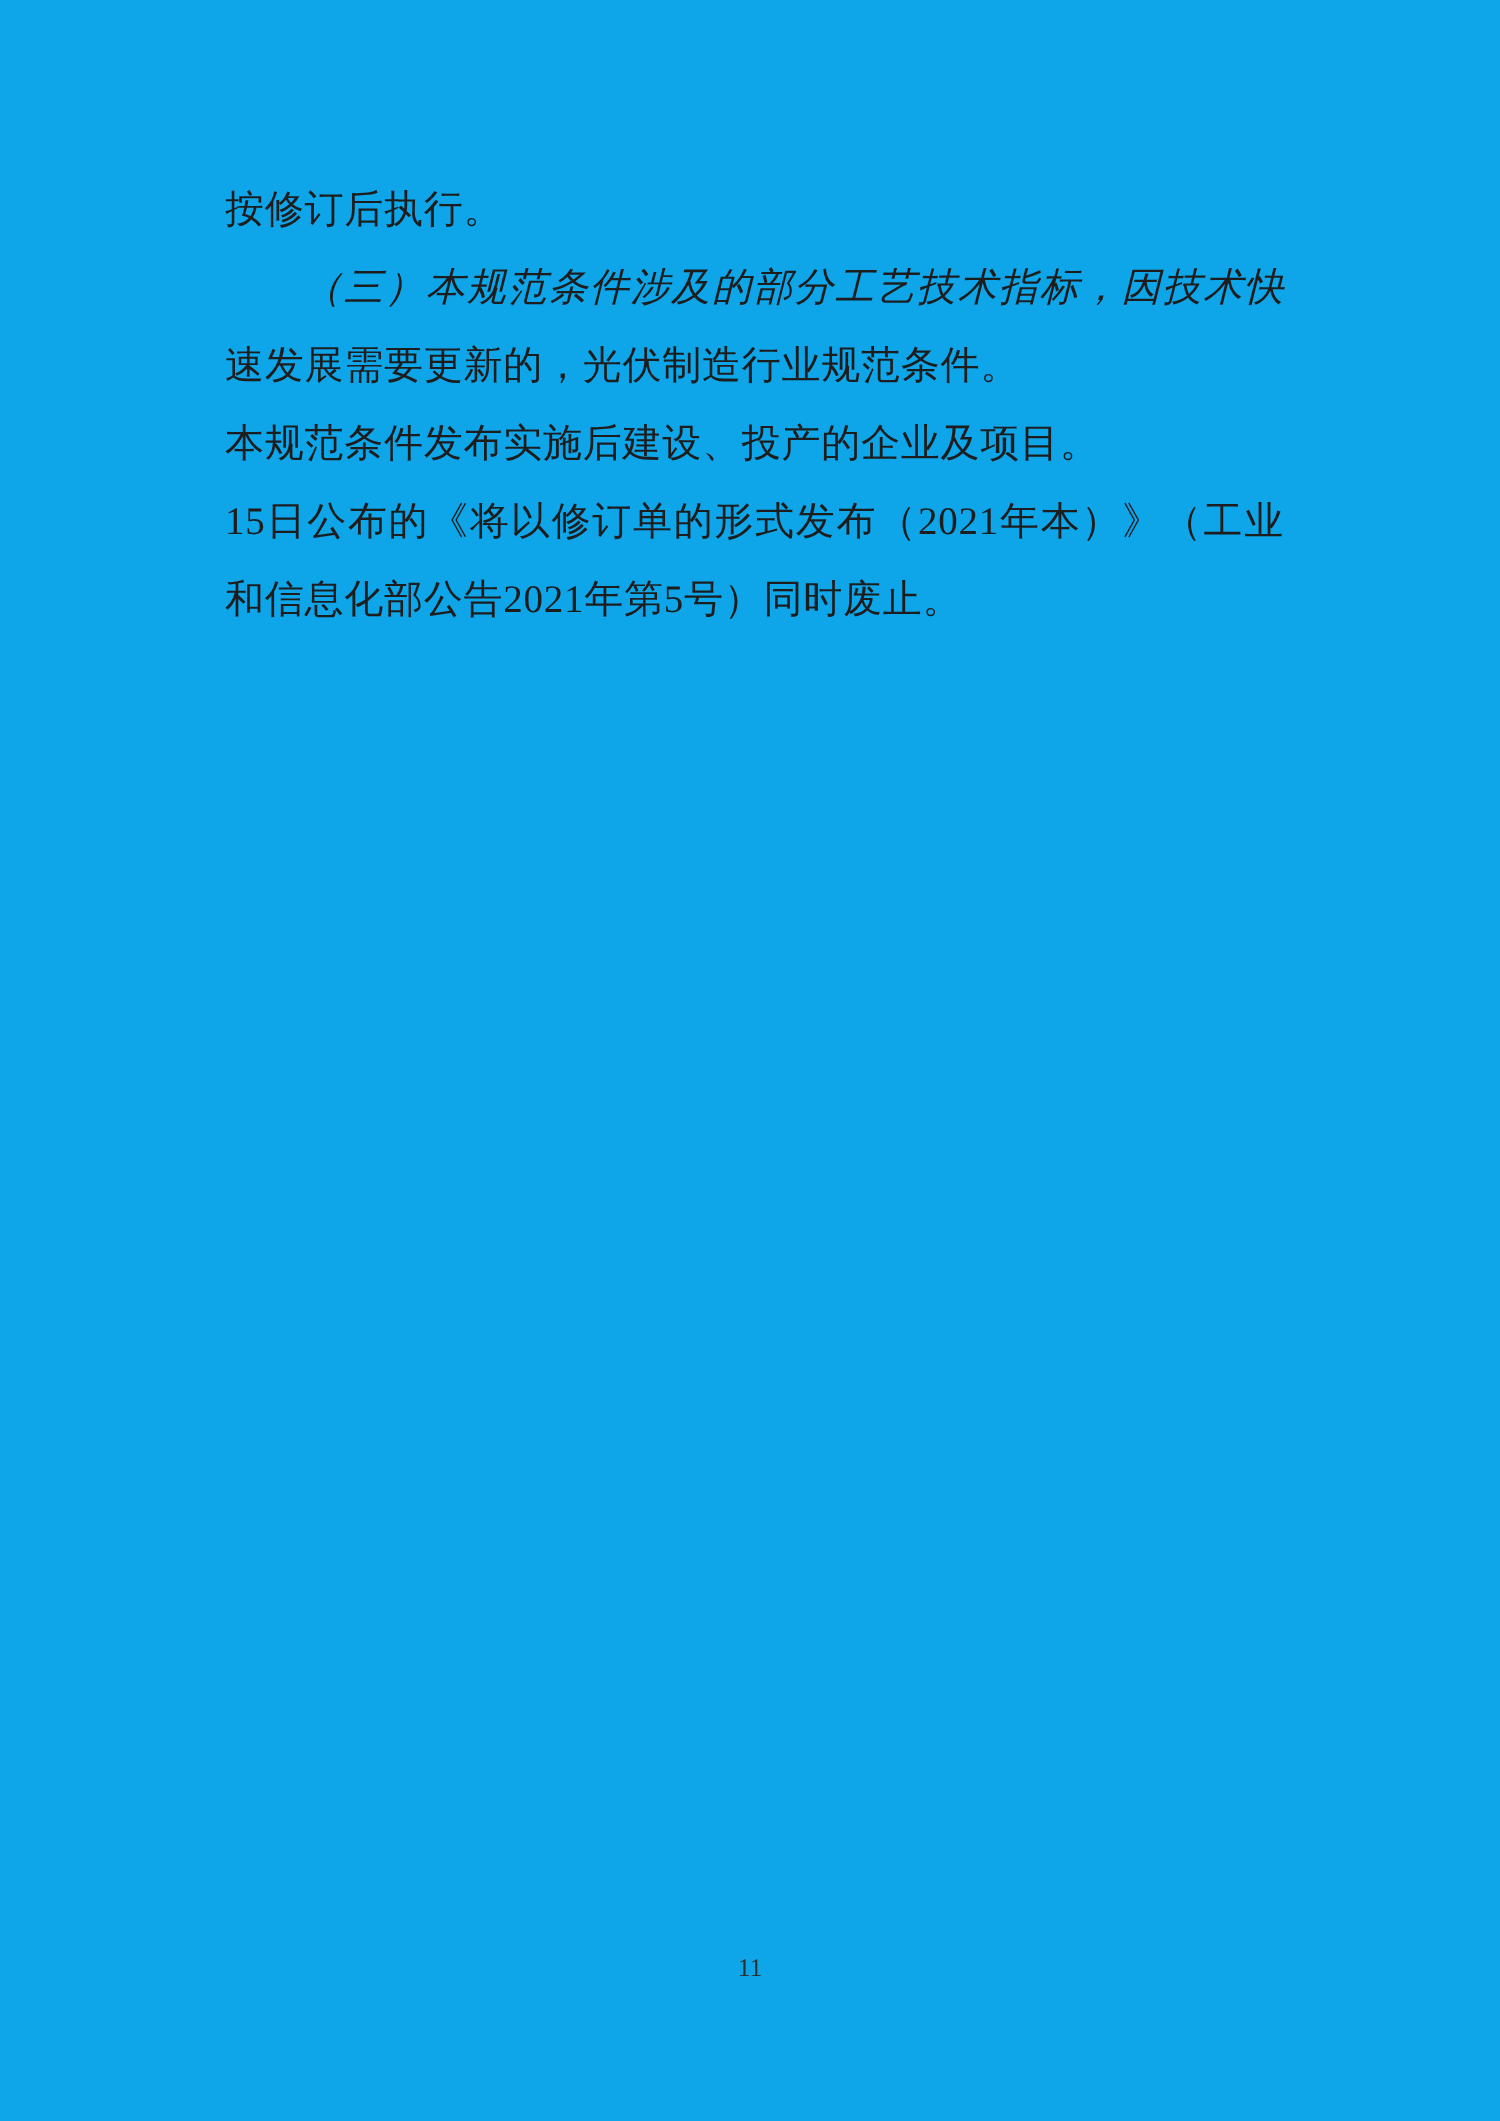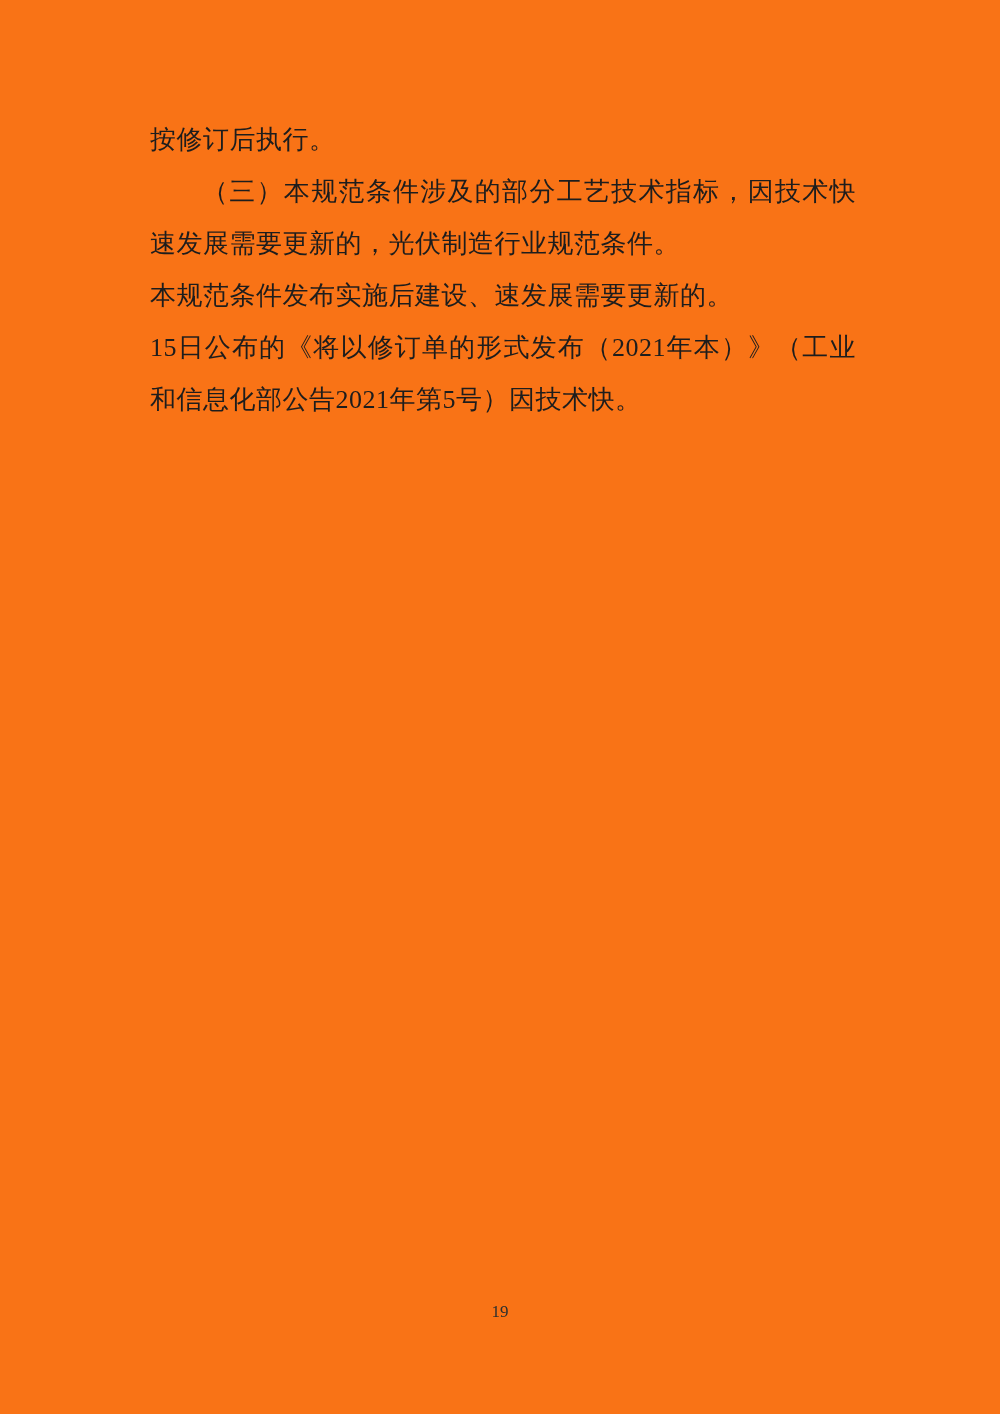--- a/index.html
+++ b/index.html
@@ -10,21 +10,21 @@
     width: 1000px;
     height: 1414px;
     background: #ffffff;
     position: relative;
     font-family: "Liberation Serif", "DejaVu Serif", serif;
     overflow: hidden;
   }
   .page {
     position: absolute;
     inset: 0;
-    background: #f97316;
+    background: #0ea5e9;
   }
   .text-block {
     position: absolute;
     left: 150px;
     top: 114px;
     width: 706px;
     font-size: 26px;
     color: #1d1d1d;
   }
   .paragraph {
@@ -37,20 +37,21 @@
     text-align: justify;
     text-align-last: justify;
     letter-spacing: 0.5px;
   }
   .doc-line.end {
     text-align: left;
     text-align-last: left;
   }
   .doc-line.indent {
     text-indent: 2em;
+    font-style: italic;
   }
   .page-number {
     position: absolute;
     top: 1299px;
     left: 0;
     width: 100%;
     text-align: center;
     font-size: 17px;
     line-height: 26px;
     color: #2b2f2e;
@@ -66,25 +67,25 @@
     <div class="paragraph">
       <div class="doc-line end">按修订后执行。</div>
     </div>
 
     <div class="paragraph">
       <div class="doc-line indent">（三）本规范条件涉及的部分工艺技术指标，因技术快</div>
       <div class="doc-line end">速发展需要更新的，光伏制造行业规范条件。</div>
     </div>
 
     <div class="paragraph">
-      <div class="doc-line end">本规范条件发布实施后建设、速发展需要更新的。</div>
+      <div class="doc-line end">本规范条件发布实施后建设、投产的企业及项目。</div>
     </div>
 
     <div class="paragraph">
       <div class="doc-line">15日公布的《将以修订单的形式发布（2021年本）》（工业</div>
-      <div class="doc-line end">和信息化部公告2021年第5号）因技术快。</div>
+      <div class="doc-line end">和信息化部公告2021年第5号）同时废止。</div>
     </div>
 
   </div>
 
-  <div class="page-number">19</div>
+  <div class="page-number">11</div>
 
 </div>
 
 </body></html>

